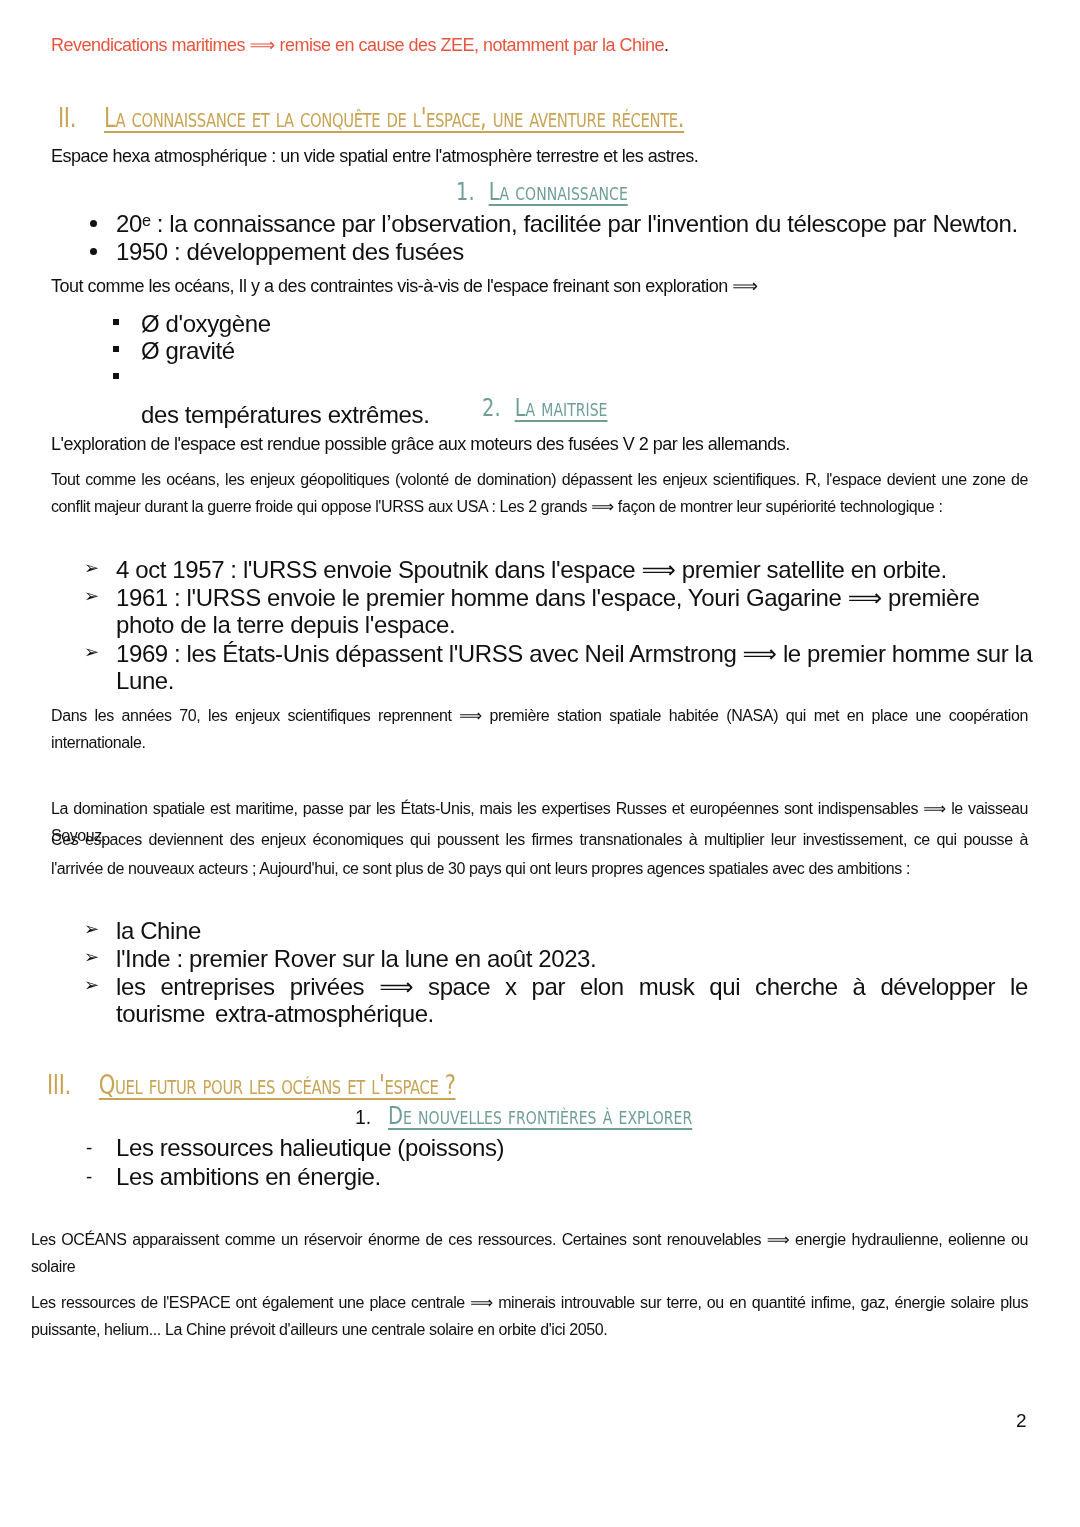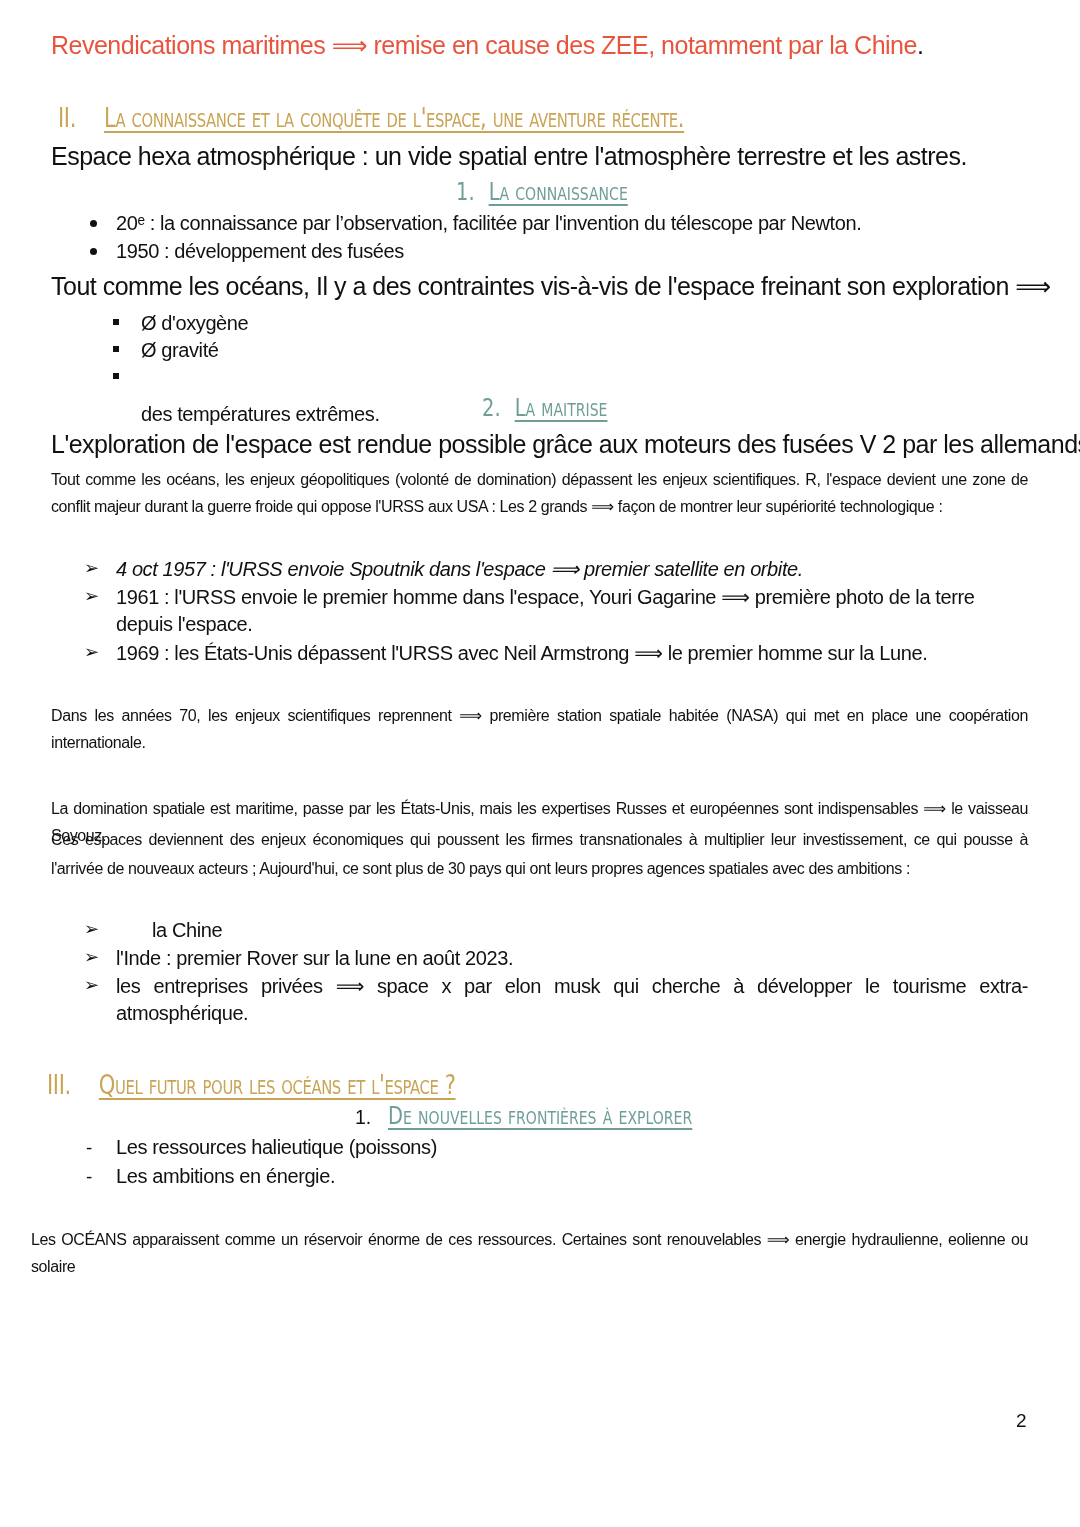--- a/index.html
+++ b/index.html
@@ -2,42 +2,42 @@
 <html><head>
   <meta charset="utf-8">
   <style>
     html, body { margin: 0; padding: 0; background: #ffffff; }
     body {
       width: 1080px; height: 1527px; position: relative; overflow: hidden;
       font-family: "Liberation Sans", sans-serif; color: #111111;
     }
     .page { position: absolute; left: 0; top: 0; width: 1080px; height: 1527px; }
     .abs { position: absolute; white-space: nowrap; }
-    .txt { font-size: 25px; line-height: 27px; letter-spacing: -0.5px; }
+    .txt { font-size: 18px; line-height: 27px; letter-spacing: -0.5px; }
     .para { position: absolute; font-size: 16px; line-height: 27px; letter-spacing: -0.4px; text-align: justify; white-space: normal; }
     .red { color: #e8553e; }
     .bold { font-weight: normal; }
     .h1 {
       font-family: "DejaVu Sans", sans-serif; font-size: 27px; color: #c9a455;
       letter-spacing: -0.5px; font-variant: small-caps; transform: scaleX(0.78); transform-origin: left center;
     }
     .h1 .num { margin-right: 36px; text-decoration: none; }
     .h1 .title { text-decoration: underline; text-decoration-thickness: 2px; text-underline-offset: 4px; }
     .h2 {
       font-family: "DejaVu Sans", sans-serif; font-size: 25px; color: #6f9e99;
       font-variant: small-caps; transform: scaleX(0.78); transform-origin: left center;
     }
     .h2 .num { margin-right: 18px; }
     .h2 .title { text-decoration: underline; text-decoration-thickness: 1.5px; text-underline-offset: 4px; }
     .bullet { position: absolute; display: inline-block; }
     .dot { width: 7px; height: 7px; border-radius: 50%; background: #111; }
     .square { width: 6px; height: 6px; background: #111; }
     .arrow { font-size: 18px; line-height: 27px; }
     .dash { font-size: 19px; line-height: 27px; }
-    .li-text { position: absolute; font-size: 20px; line-height: 27px; letter-spacing: -0.4px; }
+    .li-text { position: absolute; font-size: 24px; line-height: 27px; letter-spacing: -0.4px; }
     .pagenum { font-size: 19px; }
   </style>
 </head>
 <body>
 
 <div class="page">
 
   <div class="abs txt" style="left:51px; top:32px;">
     <span class="red">Revendications maritimes ⟹  remise en cause des ZEE, notamment par la Chine</span><span>.</span>
   </div>
@@ -68,48 +68,49 @@
 
   <div class="abs h2" style="left:482px; top:393px;">
     <span class="num">2.</span><span class="title">La maitrise</span>
   </div>
 
   <div class="abs txt" style="left:51px; top:431px;">L'exploration de l'espace est rendue possible grâce aux moteurs des fusées V 2 par les allemands.</div>
 
   <div class="para" style="left:51px; top:466px; width:977px;">Tout comme les océans, les enjeux géopolitiques (volonté de domination) dépassent les enjeux scientifiques. R, l'espace devient une zone de conflit majeur durant la guerre froide qui oppose l'URSS aux USA : Les 2 grands ⟹ façon de montrer leur supériorité technologique :</div>
 
   <span class="bullet arrow" style="left:84px; top:555px;">➢</span>
-  <div class="li-text" style="left:116px; top:556px;font-style:italic;">4 oct 1957 : l'URSS envoie Spoutnik dans l'espace ⟹  premier satellite en orbite.</div>
+  <div class="li-text" style="left:116px; top:556px;">4 oct 1957 : l'URSS envoie Spoutnik dans l'espace ⟹  premier satellite en orbite.</div>
   <span class="bullet arrow" style="left:84px; top:583px;">➢</span>
   <div class="li-text" style="left:116px; top:584px; width:915px; white-space:normal;">1961 : l'URSS envoie le premier homme dans l'espace, Youri Gagarine ⟹ première photo de la terre depuis l'espace.</div>
   <span class="bullet arrow" style="left:84px; top:639px;">➢</span>
   <div class="li-text" style="left:116px; top:640px;">1969 : les États-Unis dépassent l'URSS avec Neil Armstrong ⟹ le premier homme sur la Lune.</div>
 
   <div class="para" style="left:51px; top:702px; width:977px;">Dans les années 70, les enjeux scientifiques reprennent ⟹ première station spatiale habitée (NASA) qui met en place une coopération internationale.</div>
   <div class="para" style="left:51px; top:769px; width:977px;margin-top:26px;">La domination spatiale est maritime, passe par les États-Unis, mais les expertises Russes et européennes sont indispensables ⟹ le vaisseau Soyouz.</div>
   <div class="para" style="left:51px; top:826px; width:977px; line-height:28.5px;">Ces espaces deviennent des enjeux économiques qui poussent les firmes transnationales à multiplier leur investissement, ce qui pousse à l'arrivée de nouveaux acteurs ; Aujourd'hui, ce sont plus de 30 pays qui ont leurs propres agences spatiales avec des ambitions :</div>
 
   <span class="bullet arrow" style="left:84px; top:916px;">➢</span>
-  <div class="li-text" style="left:116px; top:917px;margin-left:36px;">la Chine</div>
+  <div class="li-text" style="left:116px; top:917px;">la Chine</div>
   <span class="bullet arrow" style="left:84px; top:944px;">➢</span>
   <div class="li-text" style="left:116px; top:945px;">l'Inde : premier Rover sur la lune en août 2023.</div>
   <span class="bullet arrow" style="left:84px; top:972px;">➢</span>
   <div class="li-text" style="left:116px; top:973px; width:912px; white-space:normal; text-align:justify; word-spacing:4px;">les entreprises privées ⟹ space x par elon musk qui cherche à développer le tourisme extra-atmosphérique.</div>
 
   <div class="abs h1" style="left:47px; top:1069px;">
     <span class="num">III.</span><span class="title">Quel futur pour les océans et l'espace ?</span>
   </div>
 
   <div class="abs" style="left:355px; top:1104px; font-size:19.5px; line-height:27px;">1.</div>
   <div class="abs h2" style="left:388px; top:1101px;">
     <span class="title">De nouvelles frontières à explorer</span>
   </div>
 
   <span class="bullet dash" style="left:86px; top:1134px;">-</span>
   <div class="li-text" style="left:116px; top:1134px;">Les ressources halieutique (poissons)</div>
   <span class="bullet dash" style="left:86px; top:1163px;">-</span>
   <div class="li-text" style="left:116px; top:1163px;">Les ambitions en énergie.</div>
 
   <div class="para" style="left:31px; top:1226px; width:997px;">Les OCÉANS apparaissent comme un réservoir énorme de ces ressources. Certaines sont renouvelables ⟹ energie hydraulienne, eolienne ou solaire</div>
+  <div class="para" style="left:31px; top:1289px; width:997px;">Les ressources de l'ESPACE ont également une place centrale ⟹ minerais introuvable sur terre, ou en quantité infime, gaz, énergie solaire plus puissante, helium... La Chine prévoit d'ailleurs une centrale solaire en orbite d'ici 2050.</div>
 
   <div class="abs pagenum" style="left:1016px; top:1410px;">2</div>
 
 </div>
 
 </body></html>

